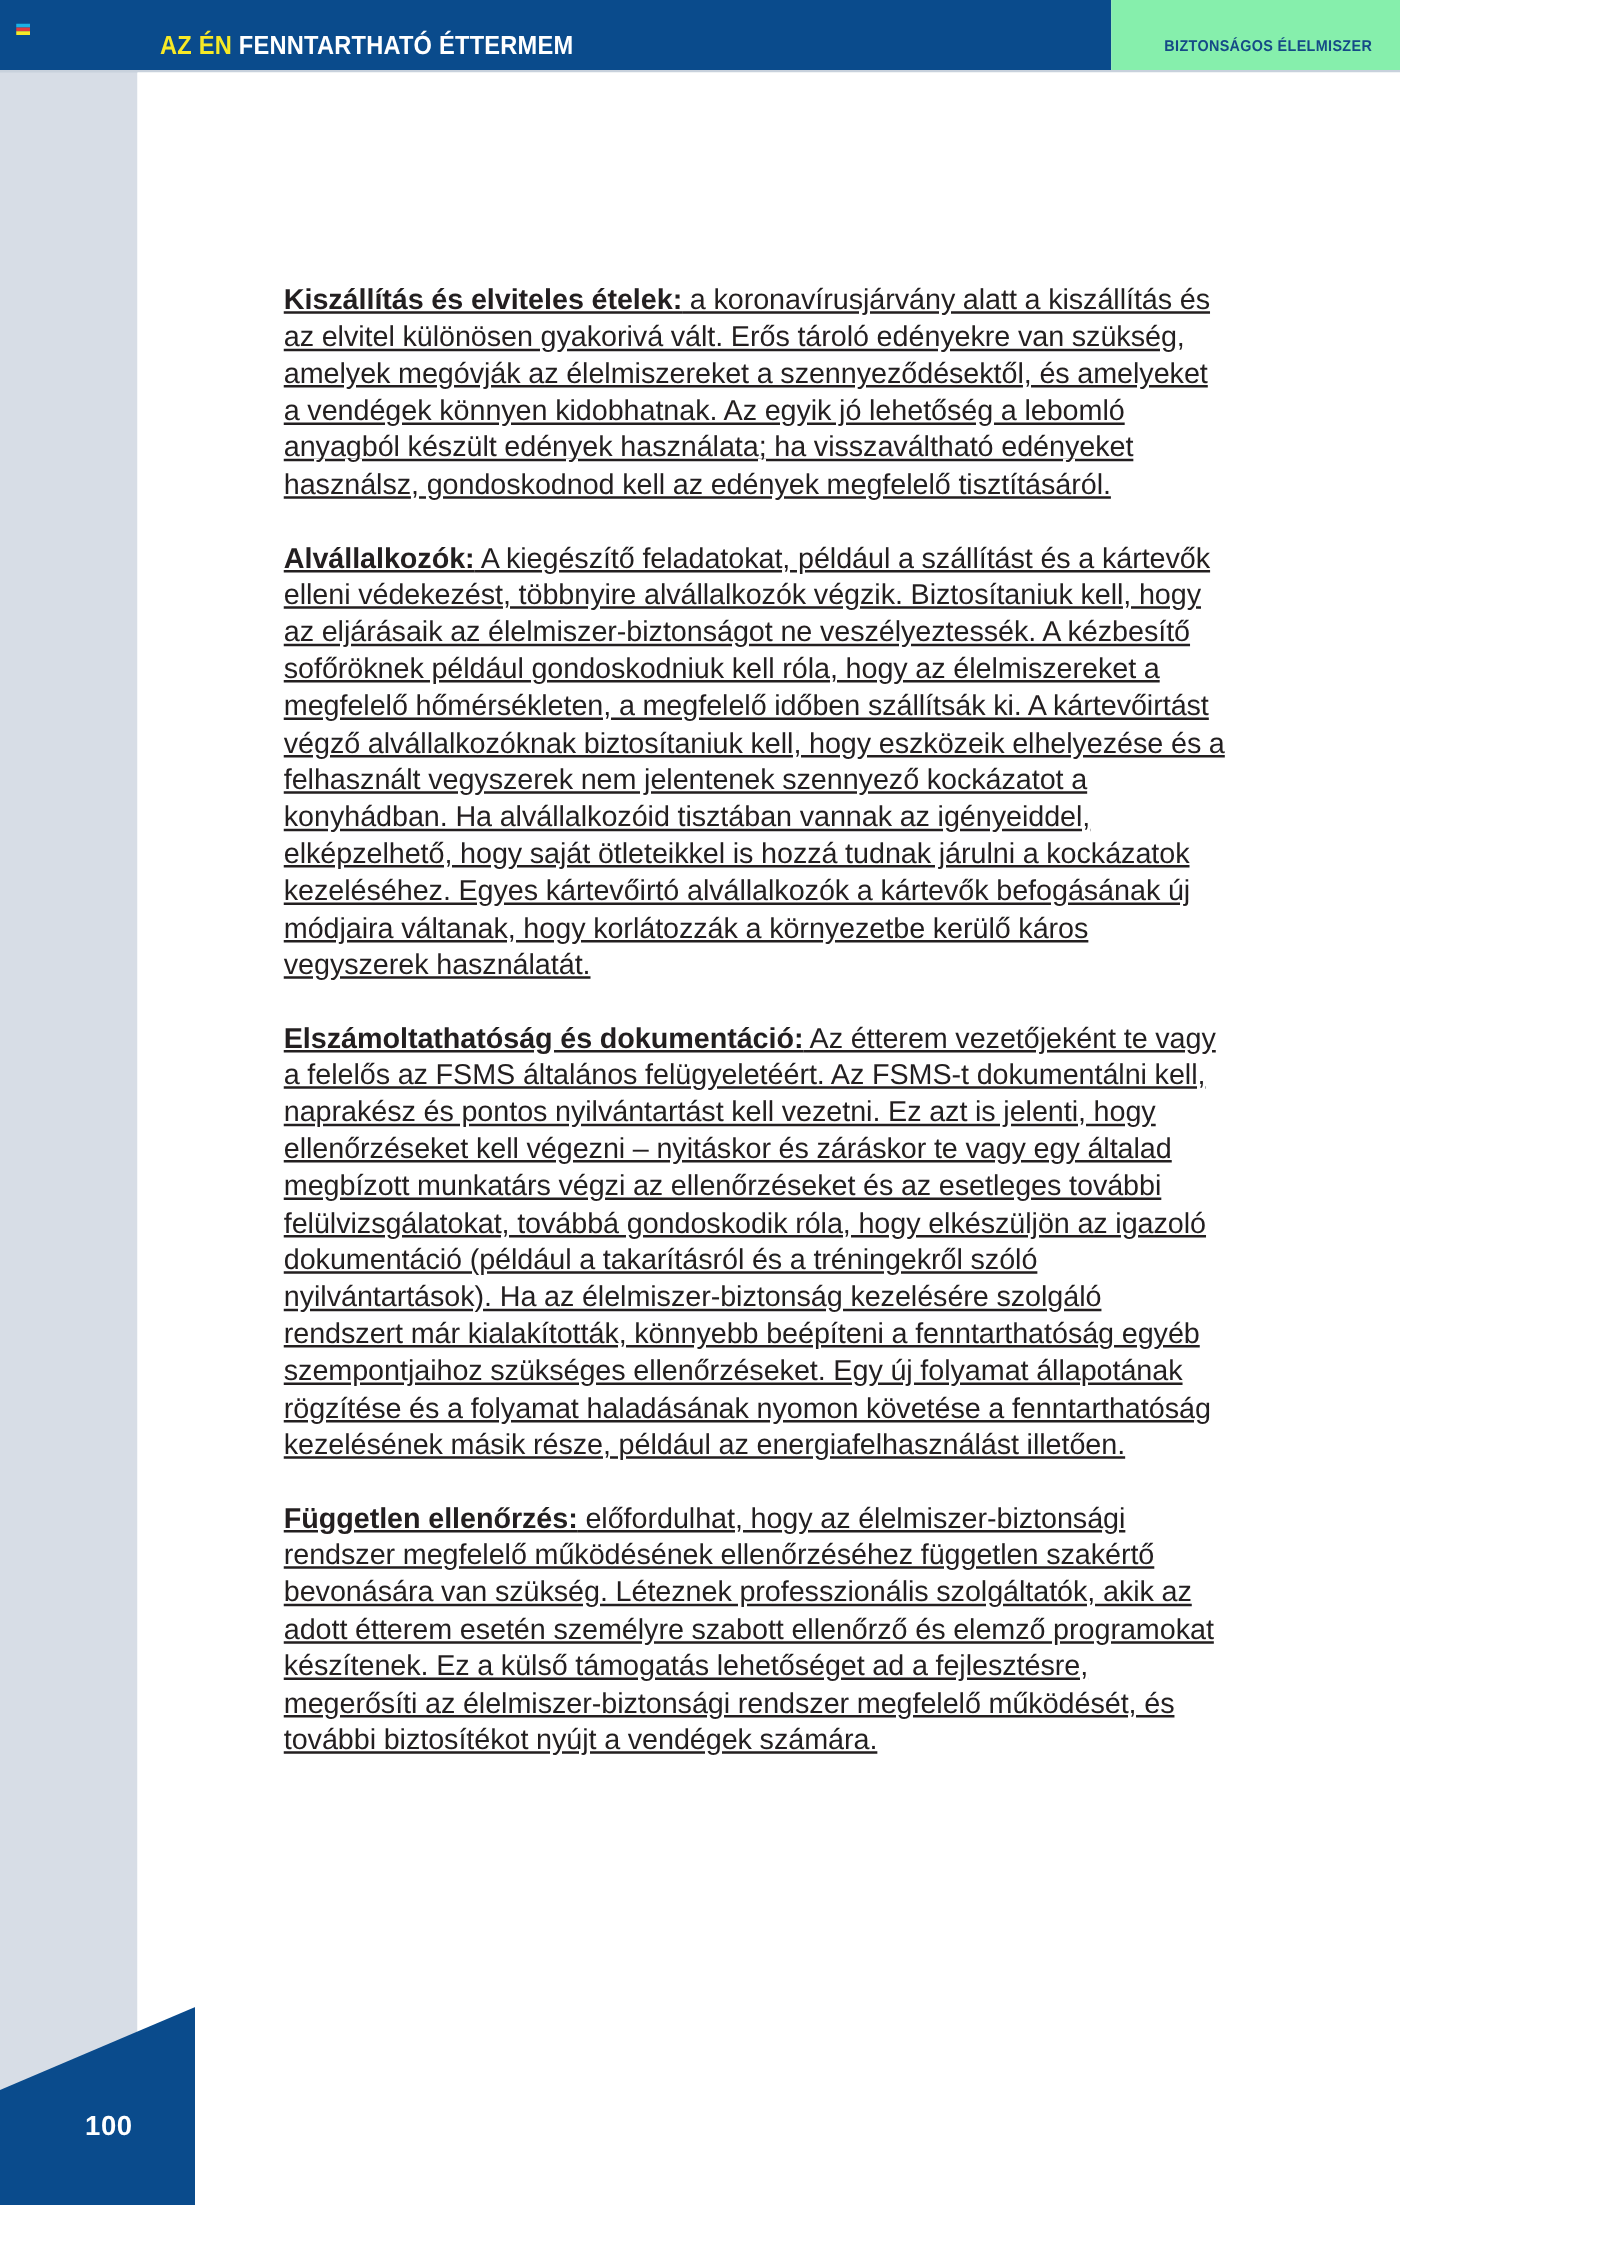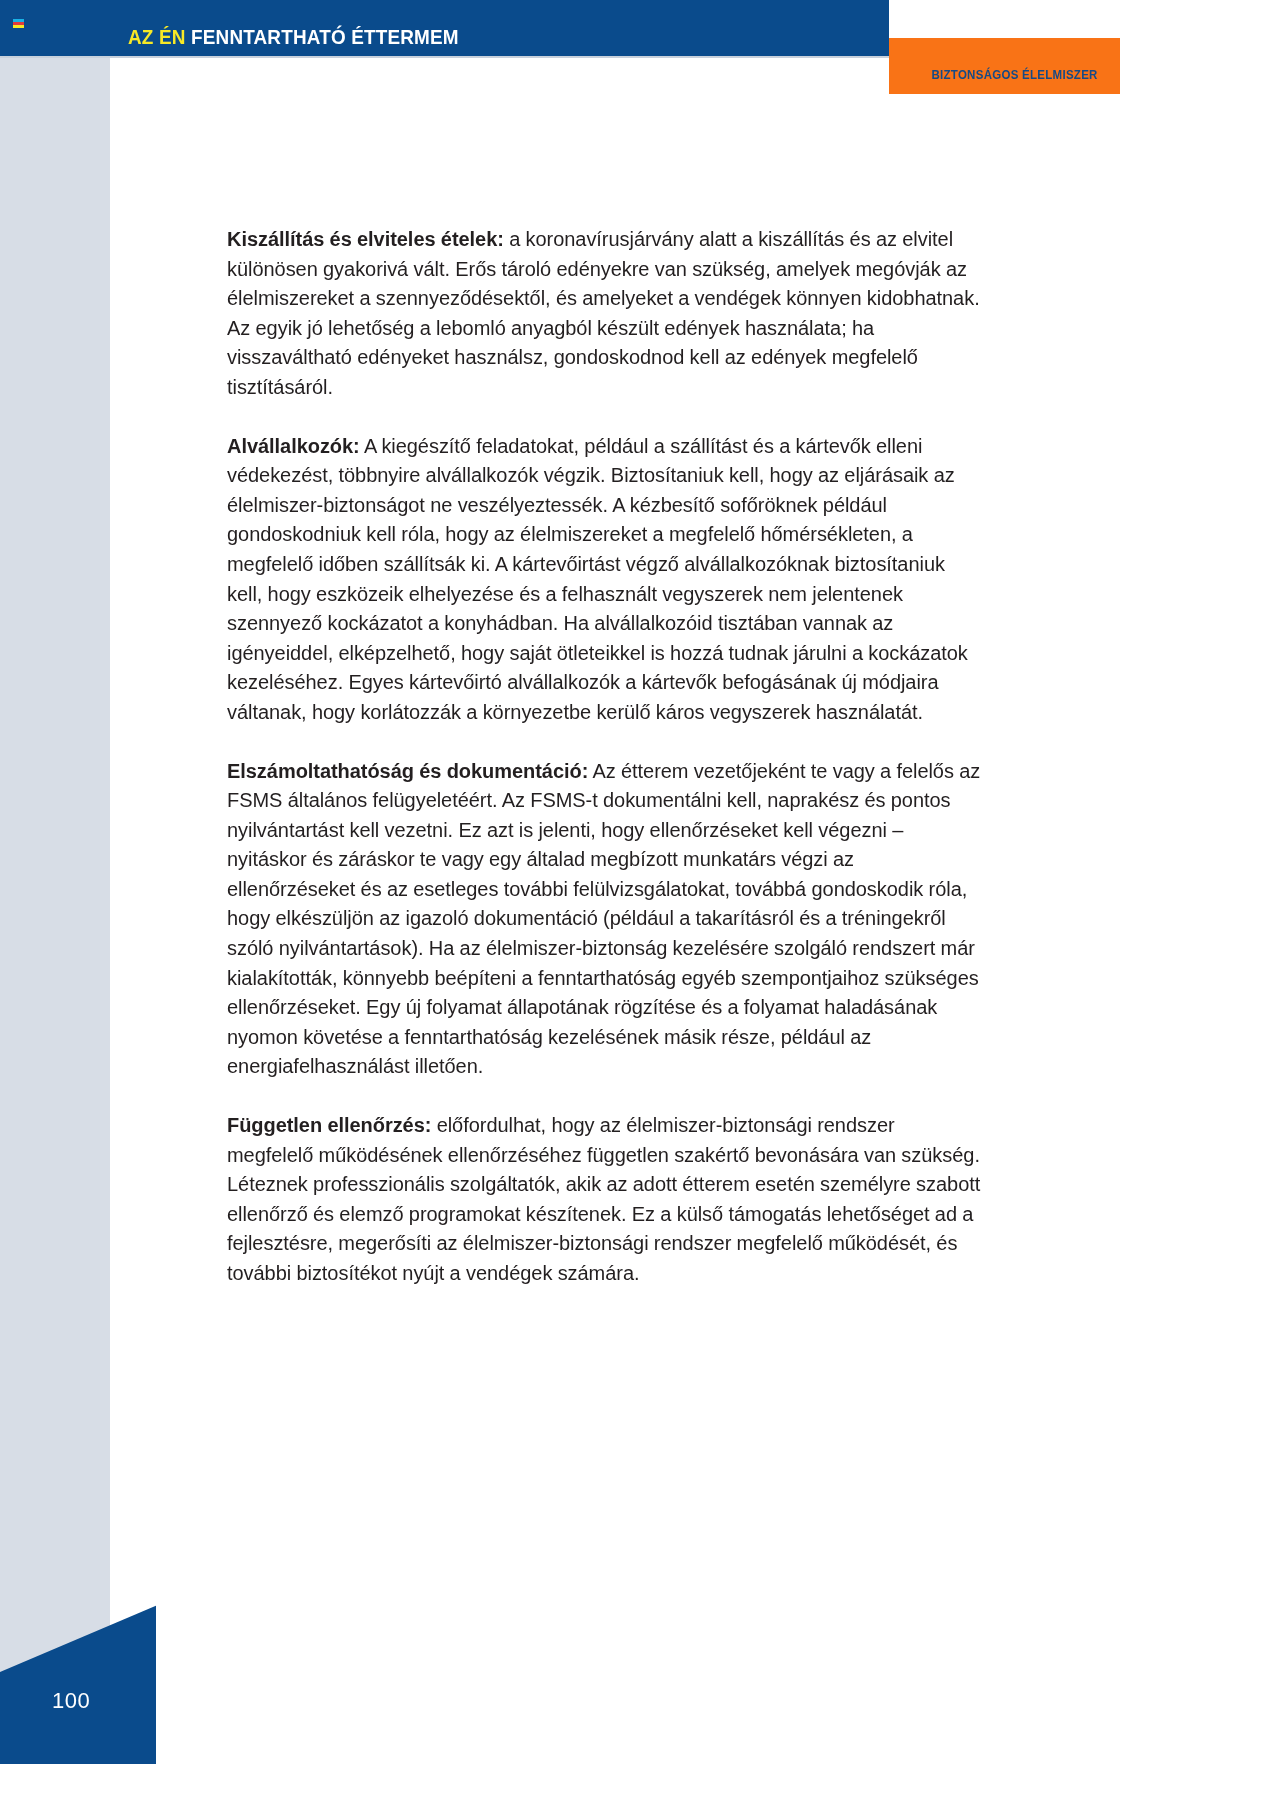--- a/index.html
+++ b/index.html
@@ -81,23 +81,22 @@
   .top-marker i.m2 { background: #e03a3e; }
   .top-marker i.m3 { background: #f7e926; }
 
   
   .header-chip {
     position: absolute;
     left: 889px;
     top: 0;
     width: 231px;
     height: 56px;
-    background: #f97316;
+    background: #86efac;
     z-index: 3;
-    margin-top: 38px;
   }
   .header-chip-label {
     position: absolute;
     right: 22px;
     top: 30px;
     font-size: 12.5px;
     font-weight: 700;
     color: #154a86;
     letter-spacing: 0.3px;
     white-space: nowrap;
@@ -129,26 +128,27 @@
   
   .text-column {
     position: absolute;
     left: 227px;
     top: 225px;
     width: 755px;
     z-index: 4;
   }
   .para {
     color: #231f20;
-    font-size: 20px;
+    font-size: 23px;
     line-height: 29.6px;
     text-align: left;
     margin: 0 0 29px 0;
     letter-spacing: -0.05px;
     word-spacing: -0.2px;
+    text-decoration: underline;
   }
   .para:last-child { margin-bottom: 0; }
   .para b {
     font-weight: 700;
   }
 
   
   .footer-shape {
     position: absolute;
     left: 0;
@@ -163,25 +163,25 @@
     position: absolute;
     left: 156px;
     bottom: 0;
     width: 44px;
     height: 230px;
     background: #ffffff;
     z-index: 7;
   }
   .page-number {
     position: absolute;
-    left: 52px;
+    left: 68px;
     bottom: 50px;
     font-size: 22px;
     color: #ffffff;
-    font-weight: 400;
+    font-weight: 700;
     z-index: 8;
     letter-spacing: 0.5px;
   }
 </style>
 </head>
 <body>
 
 <div class="page">
 
   <div class="left-band"></div>

